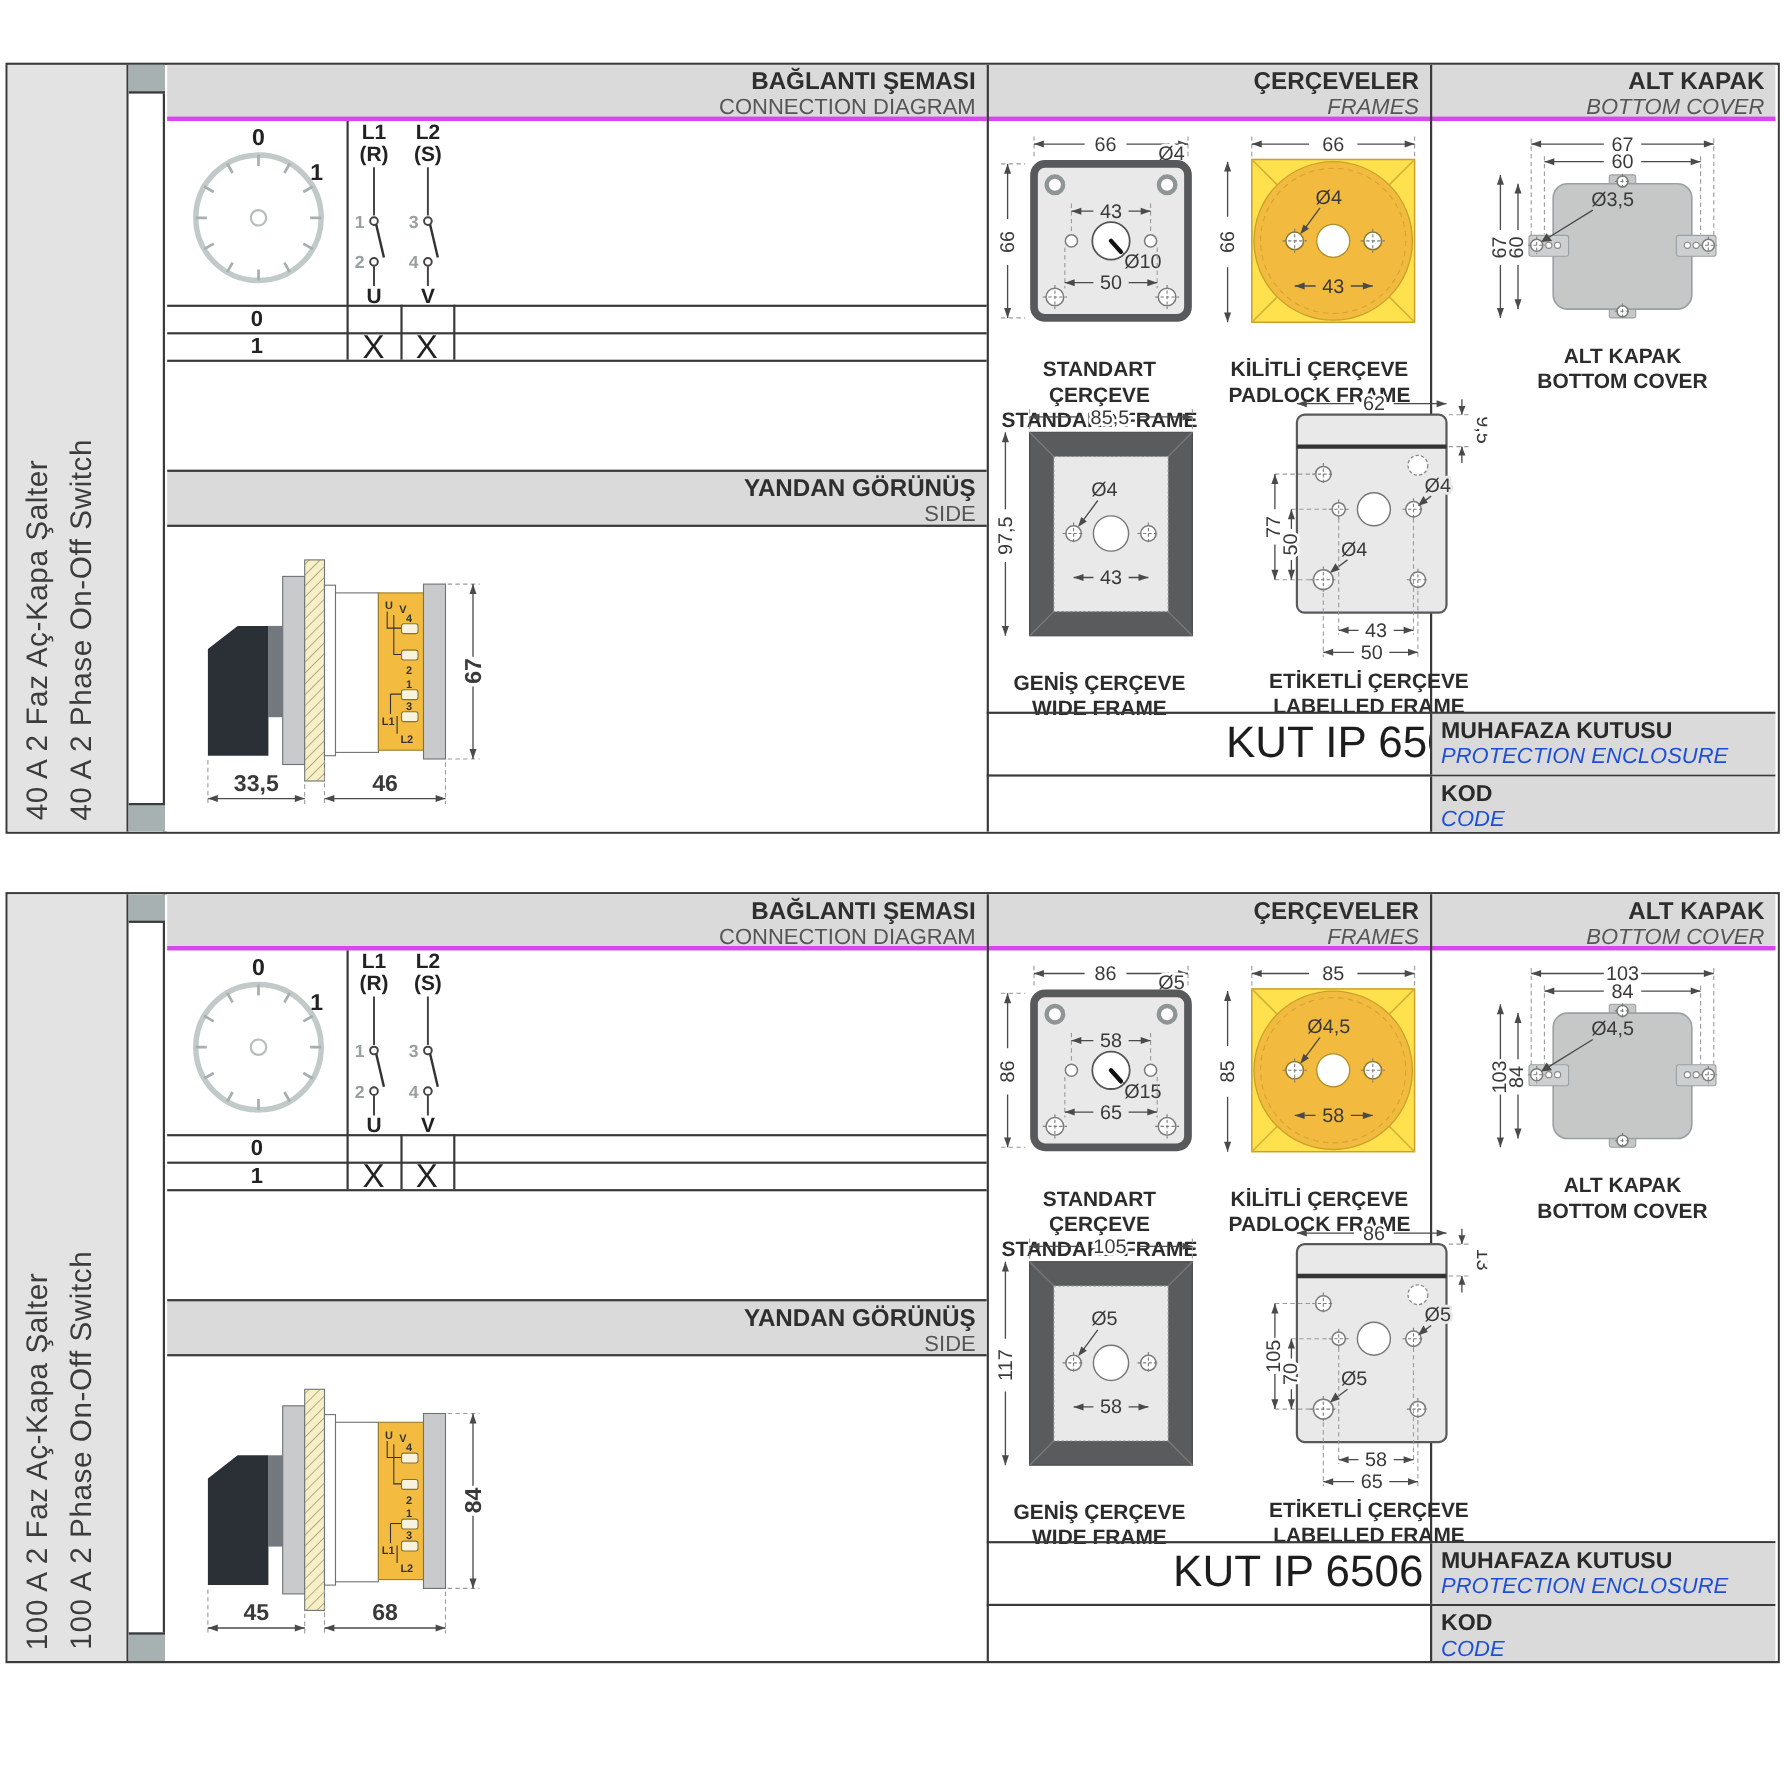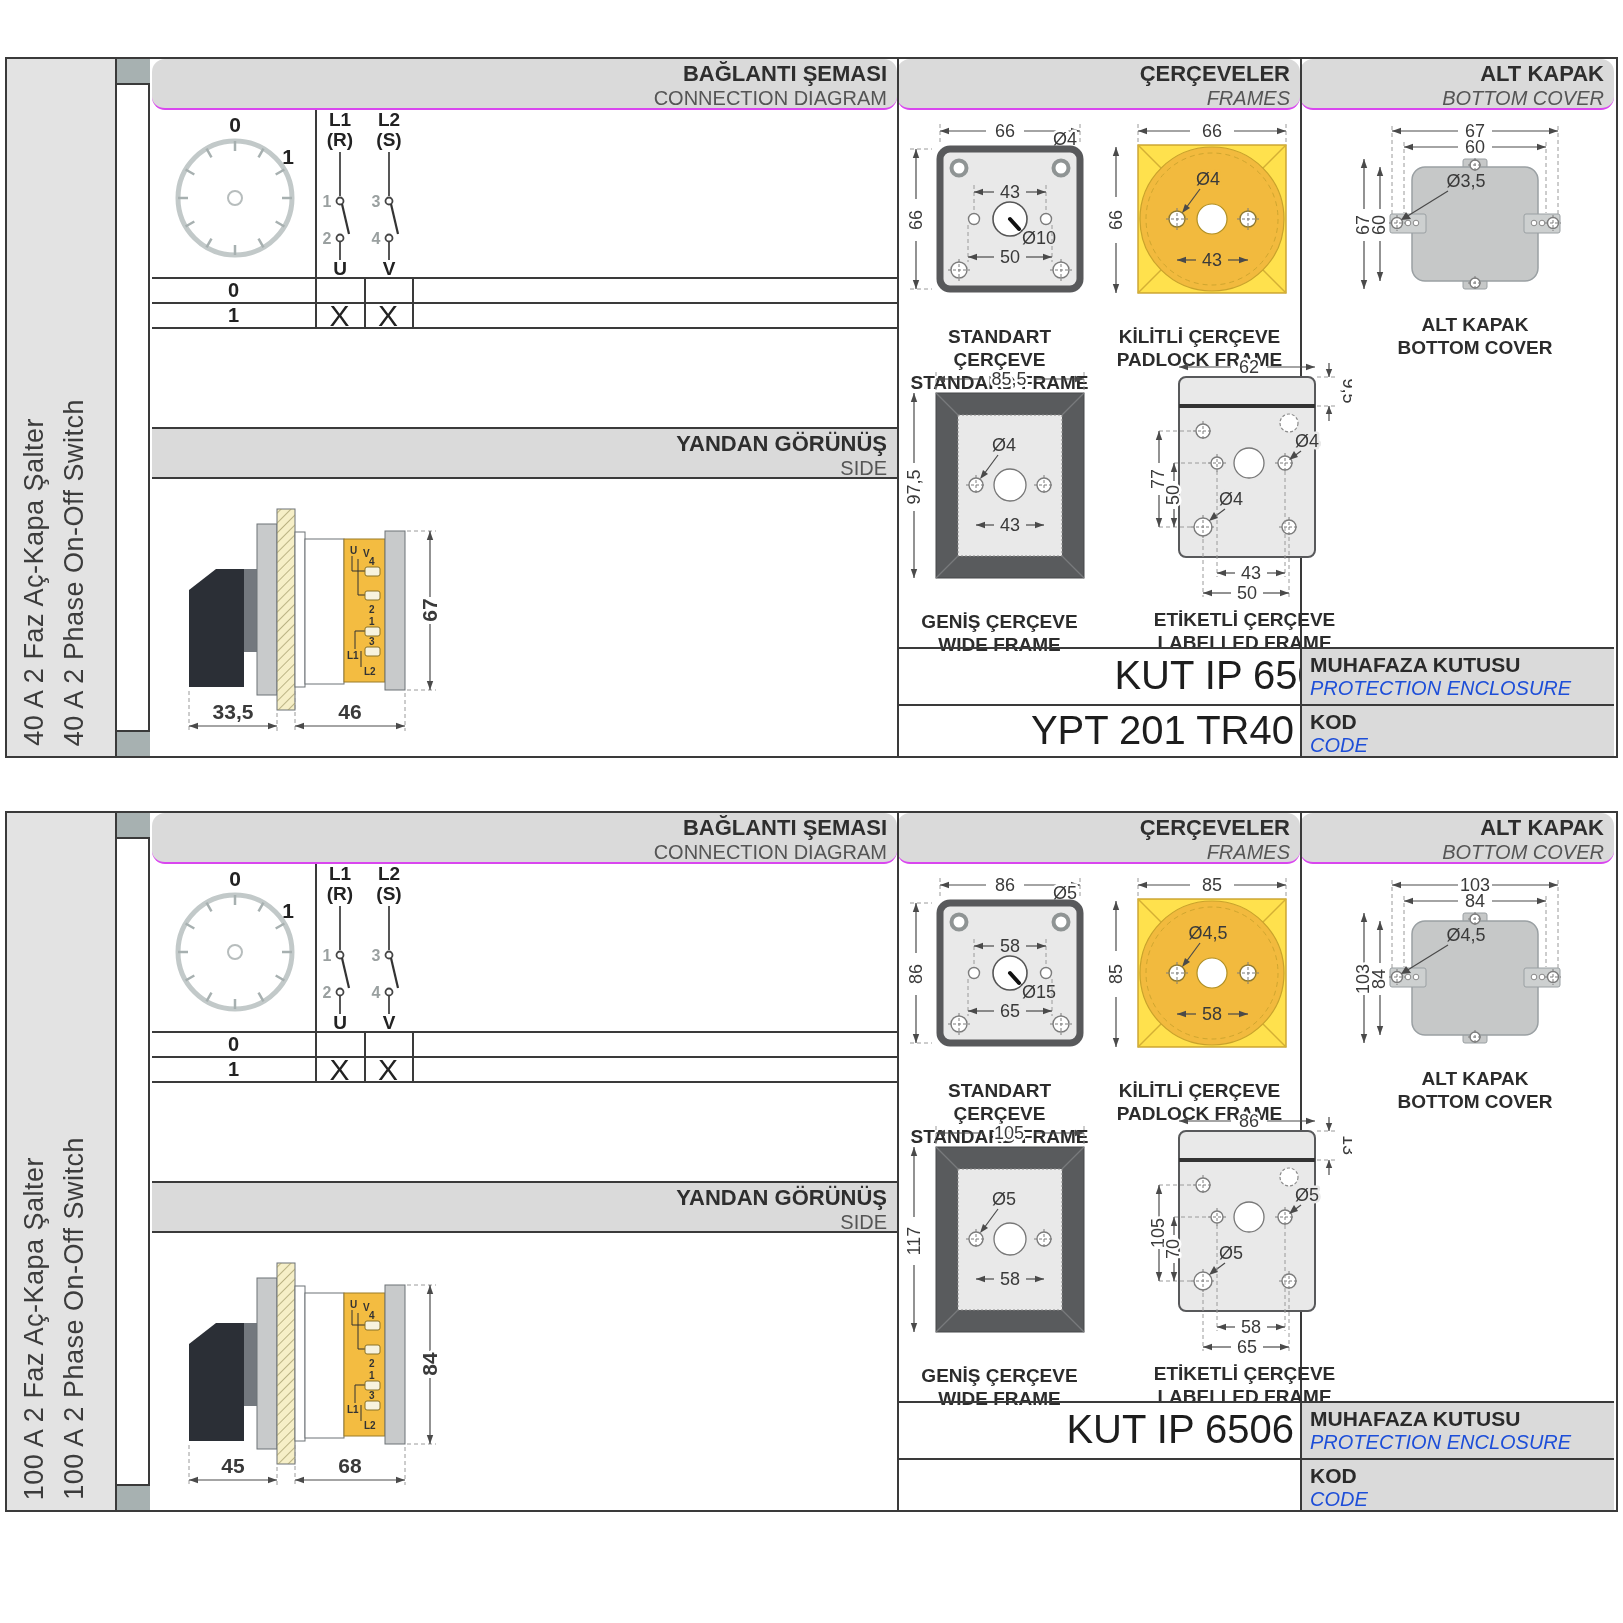--- a/index.html
+++ b/index.html
@@ -12,22 +12,22 @@
   .vtext{position:absolute;bottom:10px;writing-mode:vertical-rl;transform:rotate(180deg);
          font-size:27px;color:#3c3c3c;white-space:nowrap;letter-spacing:.5px;}
   .vt1{left:12px;} .vt2{left:52px;}
   .strip{position:absolute;left:110px;top:0;width:33px;height:100%;background:#fff;
          border-right:2px solid #3a3a3a;box-sizing:border-box;}
   .tab{position:absolute;left:0;width:33px;height:26px;background:#a7b1b1;box-sizing:border-box;}
   .tab-top{top:0;border-bottom:2px solid #3a3a3a;}
   .tab-bottom{bottom:0;border-top:2px solid #3a3a3a;}
   .main{position:absolute;left:145px;top:0;right:0;bottom:0;background:#fff;}
   .abs{position:absolute;}
-  .hdr{position:absolute;top:0;height:51px;background:#dadada;border-bottom:2px solid #d946ef;
-       box-sizing:border-box;text-align:right;padding-right:10px;border-radius:13px;}
+  .hdr{position:absolute;top:0;height:51px;background:#dadada;border-bottom:4px solid #d946ef;
+       box-sizing:border-box;text-align:right;padding-right:10px;}
   .h-tr{font-weight:bold;font-size:22px;color:#2e2e2e;line-height:26px;padding-top:2px;}
   .h-en{font-size:20px;color:#555;line-height:22px;}
   .it{font-style:italic;}
   .hl{position:absolute;background:#3a3a3a;height:2px;}
   .vl{position:absolute;background:#3a3a3a;width:2px;}
   .rowlbl{position:absolute;font-weight:bold;font-size:20px;text-align:center;color:#222;}
   .xmark{position:absolute;font-size:30px;color:#222;text-align:center;line-height:25px;}
   .sideband{position:absolute;left:0;width:745px;height:52px;background:#dadada;
             border-top:2px solid #3a3a3a;border-bottom:2px solid #3a3a3a;box-sizing:border-box;
             text-align:right;padding-right:10px;}
@@ -512,21 +512,20 @@
       <div>BOTTOM COVER</div>
     </div>
 
     <div class="hl" style="left:745px;top:588px;width:717px;"></div>
     <div class="hl" style="left:745px;top:645px;width:717px;"></div>
     <div class="code-val" style="left:745px;top:588px;width:451px;height:57px;line-height:57px;">KUT IP 6503</div>
     <div class="code-label" style="left:1148px;top:590px;width:314px;height:55px;">
       <div class="clt">MUHAFAZA KUTUSU</div>
       <div class="cle">PROTECTION ENCLOSURE</div>
     </div>
-    <div class="code-val" style="left:745px;top:645px;width:403px;height:52px;line-height:52px;">YPT 201 TR40</div>
     <div class="code-label" style="left:1148px;top:647px;width:314px;height:50px;">
       <div class="clt">KOD</div>
       <div class="cle">CODE</div>
     </div>
   </div>
 </div>
   <div id="panel1" class="panel" style="top:811px">
   <div class="sidebar">
     <span class="vtext vt1">100 A 2 Faz Aç-Kapa Şalter</span>
     <span class="vtext vt2">100 A 2 Phase On-Off Switch</span>

